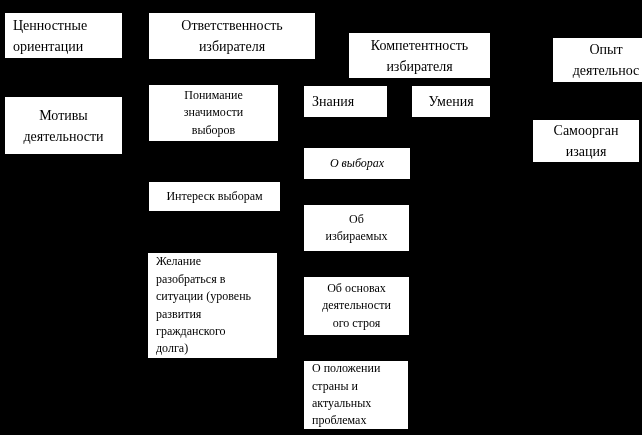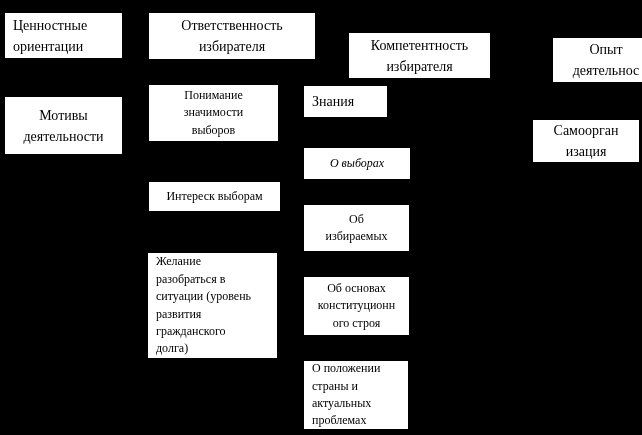--- a/index.html
+++ b/index.html
@@ -53,20 +53,23 @@
   <div class="box" style="left:148px;top:84px;width:131px;height:58px;">
     <span class="label">Понимание
 значимости
 выборов</span>
   </div>
 
   <div class="box bold alignleft" style="left:303px;top:85px;width:85px;height:33px;">
     <span class="label">Знания</span>
   </div>
 
+  <div class="box bold" style="left:411px;top:85px;width:80px;height:33px;">
+    <span class="label">Умения</span>
+  </div>
 
   <div class="box bold" style="left:532px;top:119px;width:108px;height:44px;">
     <span class="label">Самоорган
 изация</span>
   </div>
 
   <div class="box" style="left:303px;top:147px;width:108px;height:33px;font-style:italic;">
     <span class="label">О выборах</span>
   </div>
 
@@ -83,21 +86,21 @@
     <span class="label">Желание
 разобраться в
 ситуации (уровень
 развития
 гражданского
 долга)</span>
   </div>
 
   <div class="box" style="left:303px;top:276px;width:107px;height:60px;">
     <span class="label">Об основах
-конституционн
+деятельности
 ого строя</span>
   </div>
 
   <div class="box alignleft" style="left:303px;top:360px;width:106px;height:70px;">
     <span class="label">О положении
 страны и
 актуальных
 проблемах</span>
   </div>
 

